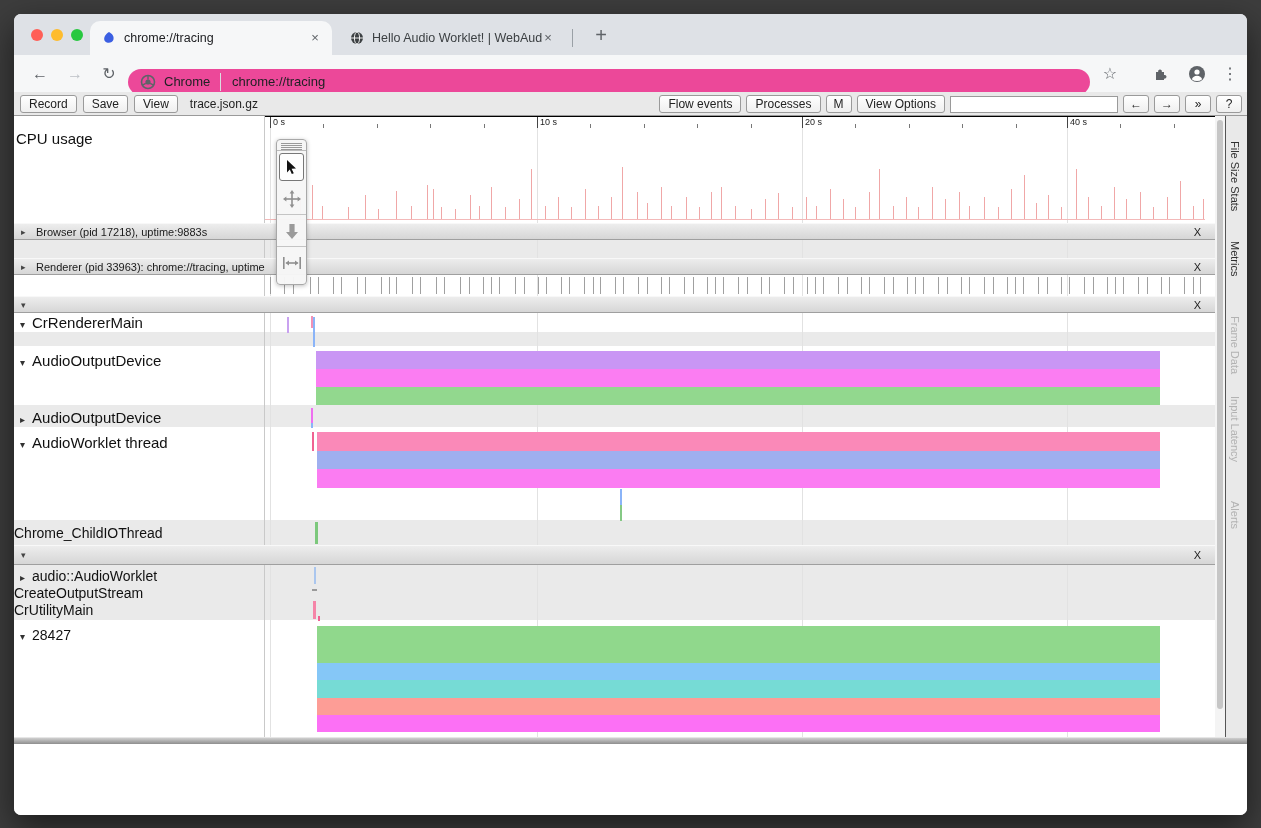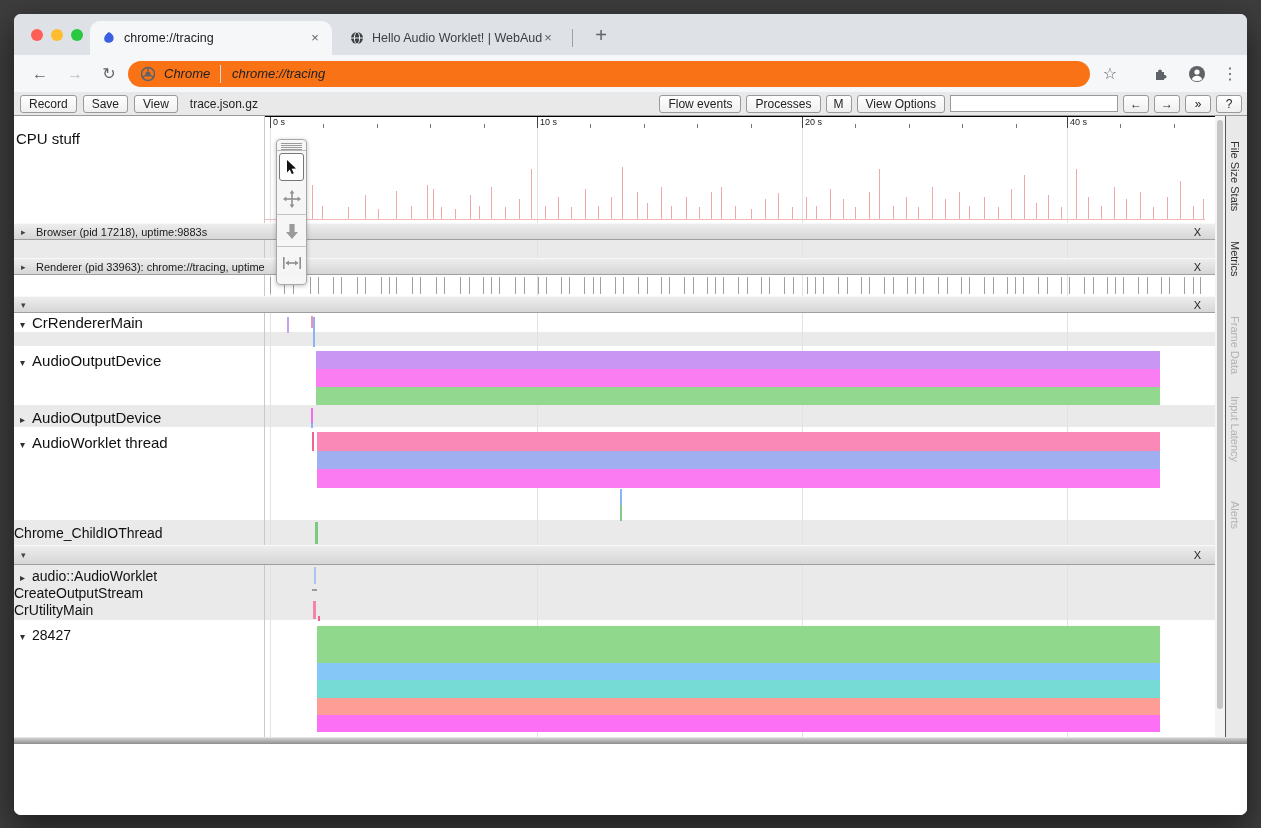--- a/index.html
+++ b/index.html
@@ -20,33 +20,33 @@
   .tab .fav { position:absolute; left:12px; top:10px; width:14px; height:14px; }
   .tab .ttl { position:absolute; left:34px; top:10px; white-space:nowrap; overflow:hidden; max-width:170px; }
   .tab .cls { position:absolute; right:9px; top:9px; width:16px; height:16px; text-align:center; line-height:16px; color:#5f6368; font-size:13px; }
   .tabsep { position:absolute; left:558px; top:15px; width:1px; height:18px; background:#9aa0a6; }
   .newtab { position:absolute; left:572px; top:7px; width:30px; height:30px; text-align:center; line-height:28px; font-size:20px; color:#5f6368; }
 
   
   .navbar { position:absolute; left:0; top:41px; width:100%; height:37px; background:#f6f7f8; }
   .navic { position:absolute; top:8px; width:22px; height:22px; text-align:center; line-height:22px; font-size:16px; color:#5f6368; }
   .navic.fwd { color:#bdc1c6; }
-  .omnibox { position:absolute; left:114px; top:6px; width:962px; height:26px; background:#f97316; border-radius:13px;font-style:italic; }
+  .omnibox { position:absolute; left:114px; top:14px; width:962px; height:26px; background:#ec4899; border-radius:13px; }
   .omnibox .oic { position:absolute; left:12px; top:5px; width:16px; height:16px; }
   .omnibox .site { position:absolute; left:36px; top:5px; font-size:13px; color:#202124; }
   .omnibox .sep { position:absolute; left:92px; top:4px; width:1px; height:18px; background:#dadce0; }
   .omnibox .url { position:absolute; left:104px; top:5px; font-size:13px; color:#202124; }
   .nav-right { position:absolute; top:8px; width:22px; height:22px; text-align:center; line-height:22px; font-size:16px; color:#5f6368; }
 
   
   .ttoolbar { position:absolute; left:0; top:78px; width:100%; height:24px; background:#e9e9e9; border-bottom:1px solid #9a9a9a; }
   .tbtn { display:inline-block; height:18px; line-height:16px; padding:0 8px; font-size:12px; color:#222;
           background:linear-gradient(#ffffff,#efefef); border:1px solid #9a9a9a; border-radius:3px; }
   .tleft { position:absolute; left:6px; top:3px; display:flex; gap:6px; align-items:center; }
-  .tright { position:absolute; right:5px; top:3px; display:flex; gap:5px; align-items:flex-start; }
+  .tright { position:absolute; right:5px; top:3px; display:flex; gap:5px; align-items:center; }
   .tracefile { font-size:12px; color:#222; margin-left:6px; }
   .tsearch { width:168px; height:17px; background:#fff; border:1px solid #9a9a9a; font-size:11px; padding:0 3px; }
   .sqbtn { min-width:26px; text-align:center; padding:0 4px; }
 
   
   .main { position:absolute; left:0; top:102px; width:100%; height:621px; background:#fff; overflow:hidden; }
   .left-panel { position:absolute; left:0; top:0; width:251px; height:621px; border-right:1px solid #c9c9c9; z-index:2; }
   .strip { position:absolute; left:0; width:1201px; background:#eaeaea; z-index:1; }
   .s-browser { top:124px; height:18px; }
   .s-sep1    { top:216px; height:14px; }
@@ -190,21 +190,21 @@
 
   <div class="main">
 
     <div class="strip s-browser"></div>
     <div class="strip s-sep1"></div>
     <div class="strip s-aod2"></div>
     <div class="strip s-childio"></div>
     <div class="strip s-service"></div>
 
     <div class="left-panel">
-      <div class="lbl big" style="left:2px; top:14px">CPU stuff</div>
+      <div class="lbl big" style="left:2px; top:14px">CPU usage</div>
 
       <div class="lbl big" style="left:6px; top:198px"><span class="arr">▾</span><span>CrRendererMain</span></div>
       <div class="lbl big" style="left:6px; top:236px"><span class="arr">▾</span><span>AudioOutputDevice</span></div>
       <div class="lbl big" style="left:6px; top:293px"><span class="arr">▸</span><span>AudioOutputDevice</span></div>
       <div class="lbl big" style="left:6px; top:318px"><span class="arr">▾</span><span>AudioWorklet thread</span></div>
       <div class="lbl med" style="left:0px; top:409px"><span>Chrome_ChildIOThread</span></div>
       <div class="lbl med" style="left:6px; top:452px"><span class="arr">▸</span><span>audio::AudioWorklet</span></div>
       <div class="lbl med" style="left:0px; top:469px"><span>CreateOutputStream</span></div>
       <div class="lbl med" style="left:0px; top:486px"><span>CrUtilityMain</span></div>
       <div class="lbl med" style="left:6px; top:511px"><span class="arr">▾</span><span>28427</span></div>

